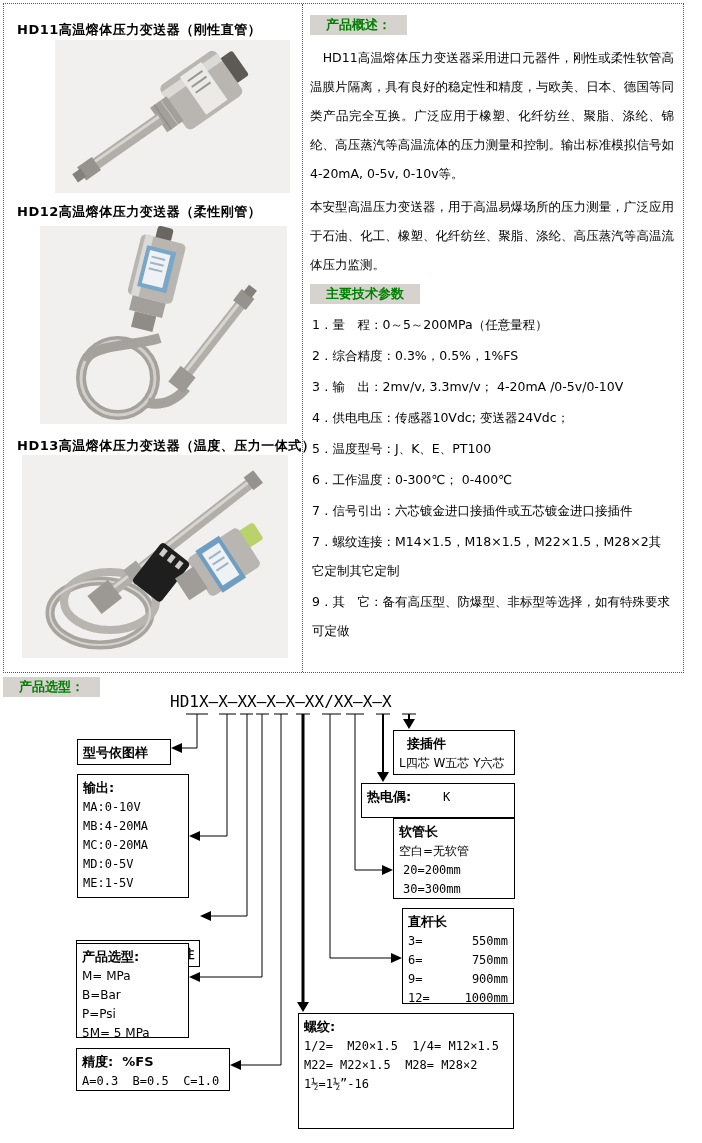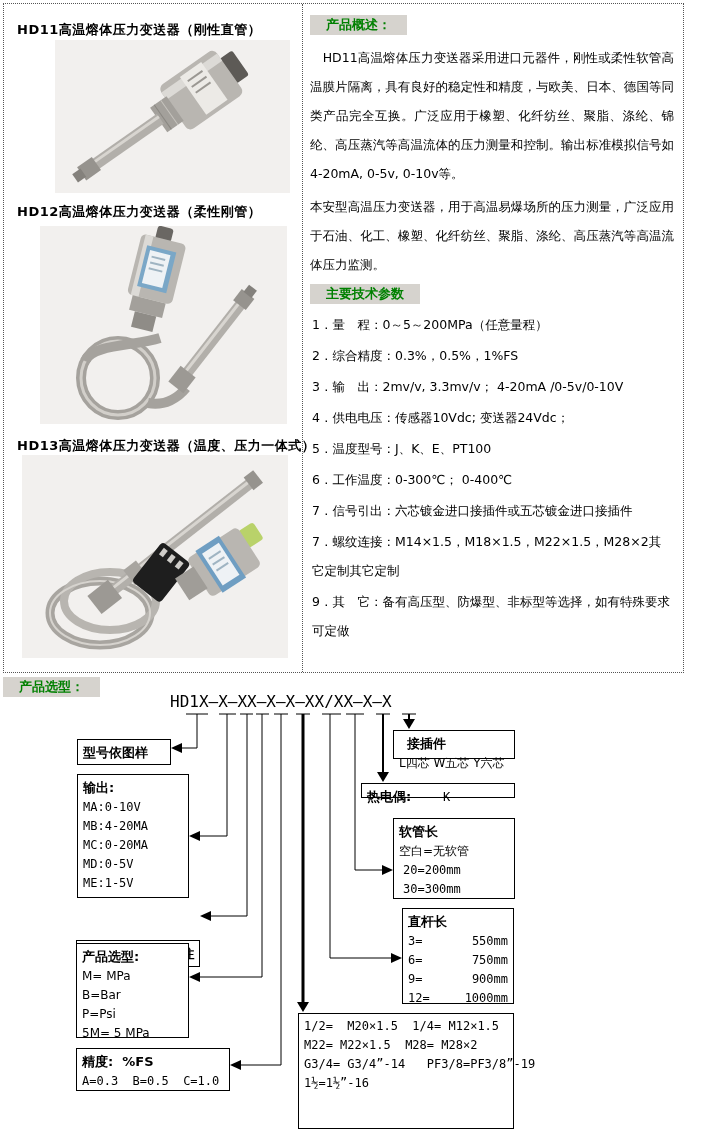--- a/index.html
+++ b/index.html
@@ -196,26 +196,26 @@
     <div class="kline">B=Bar</div>
     <div class="kline">P=Psi</div>
     <div class="kline">5M= 5 MPa</div>
   </div>
 
   <div class="box" style="left:76px;top:1048px;width:154px;height:43px;">
     <div class="bt">精度:  %FS</div>
     <div class="mono">A=0.3  B=0.5  C=1.0</div>
   </div>
 
-  <div class="box" style="left:393px;top:730px;width:122px;height:29px;">
+  <div class="box" style="left:393px;top:730px;width:122px;height:45px;">
     <div class="bt" style="padding-left:8px;">接插件</div>
     <div>L四芯 W五芯 Y六芯</div>
   </div>
 
-  <div class="box" style="left:361px;top:783px;width:154px;height:15px;">
+  <div class="box" style="left:361px;top:783px;width:154px;height:35px;">
     <span class="bt">热电偶:</span>
     <span class="mono" style="margin-left:28px;">K</span>
   </div>
 
   <div class="box" style="left:393px;top:818px;width:122px;height:81px;">
     <div class="bt">软管长</div>
     <div>空白=无软管</div>
     <div class="mono" style="padding-left:4px;">20=200mm</div>
     <div class="mono" style="padding-left:4px;">30=300mm</div>
   </div>
@@ -234,19 +234,19 @@
       <span>9=</span>
       <span>900mm</span>
     </div>
     <div class="rodrow">
       <span>12=</span>
       <span>1000mm</span>
     </div>
   </div>
 
   <div class="box" style="left:298px;top:1013px;width:216px;height:116px;">
+    <div class="bt">螺纹:</div>
     <div class="mono">1/2=  M20×1.5  1/4= M12×1.5</div>
     <div class="mono">M22= M22×1.5  M28= M28×2</div>
-    <div class="mono">G3/4= G3/4”-14   PF3/8=PF3/8”-19</div>
     <div class="mono">1½=1½”-16</div>
   </div>
 
 </div>
 
 </body></html>

